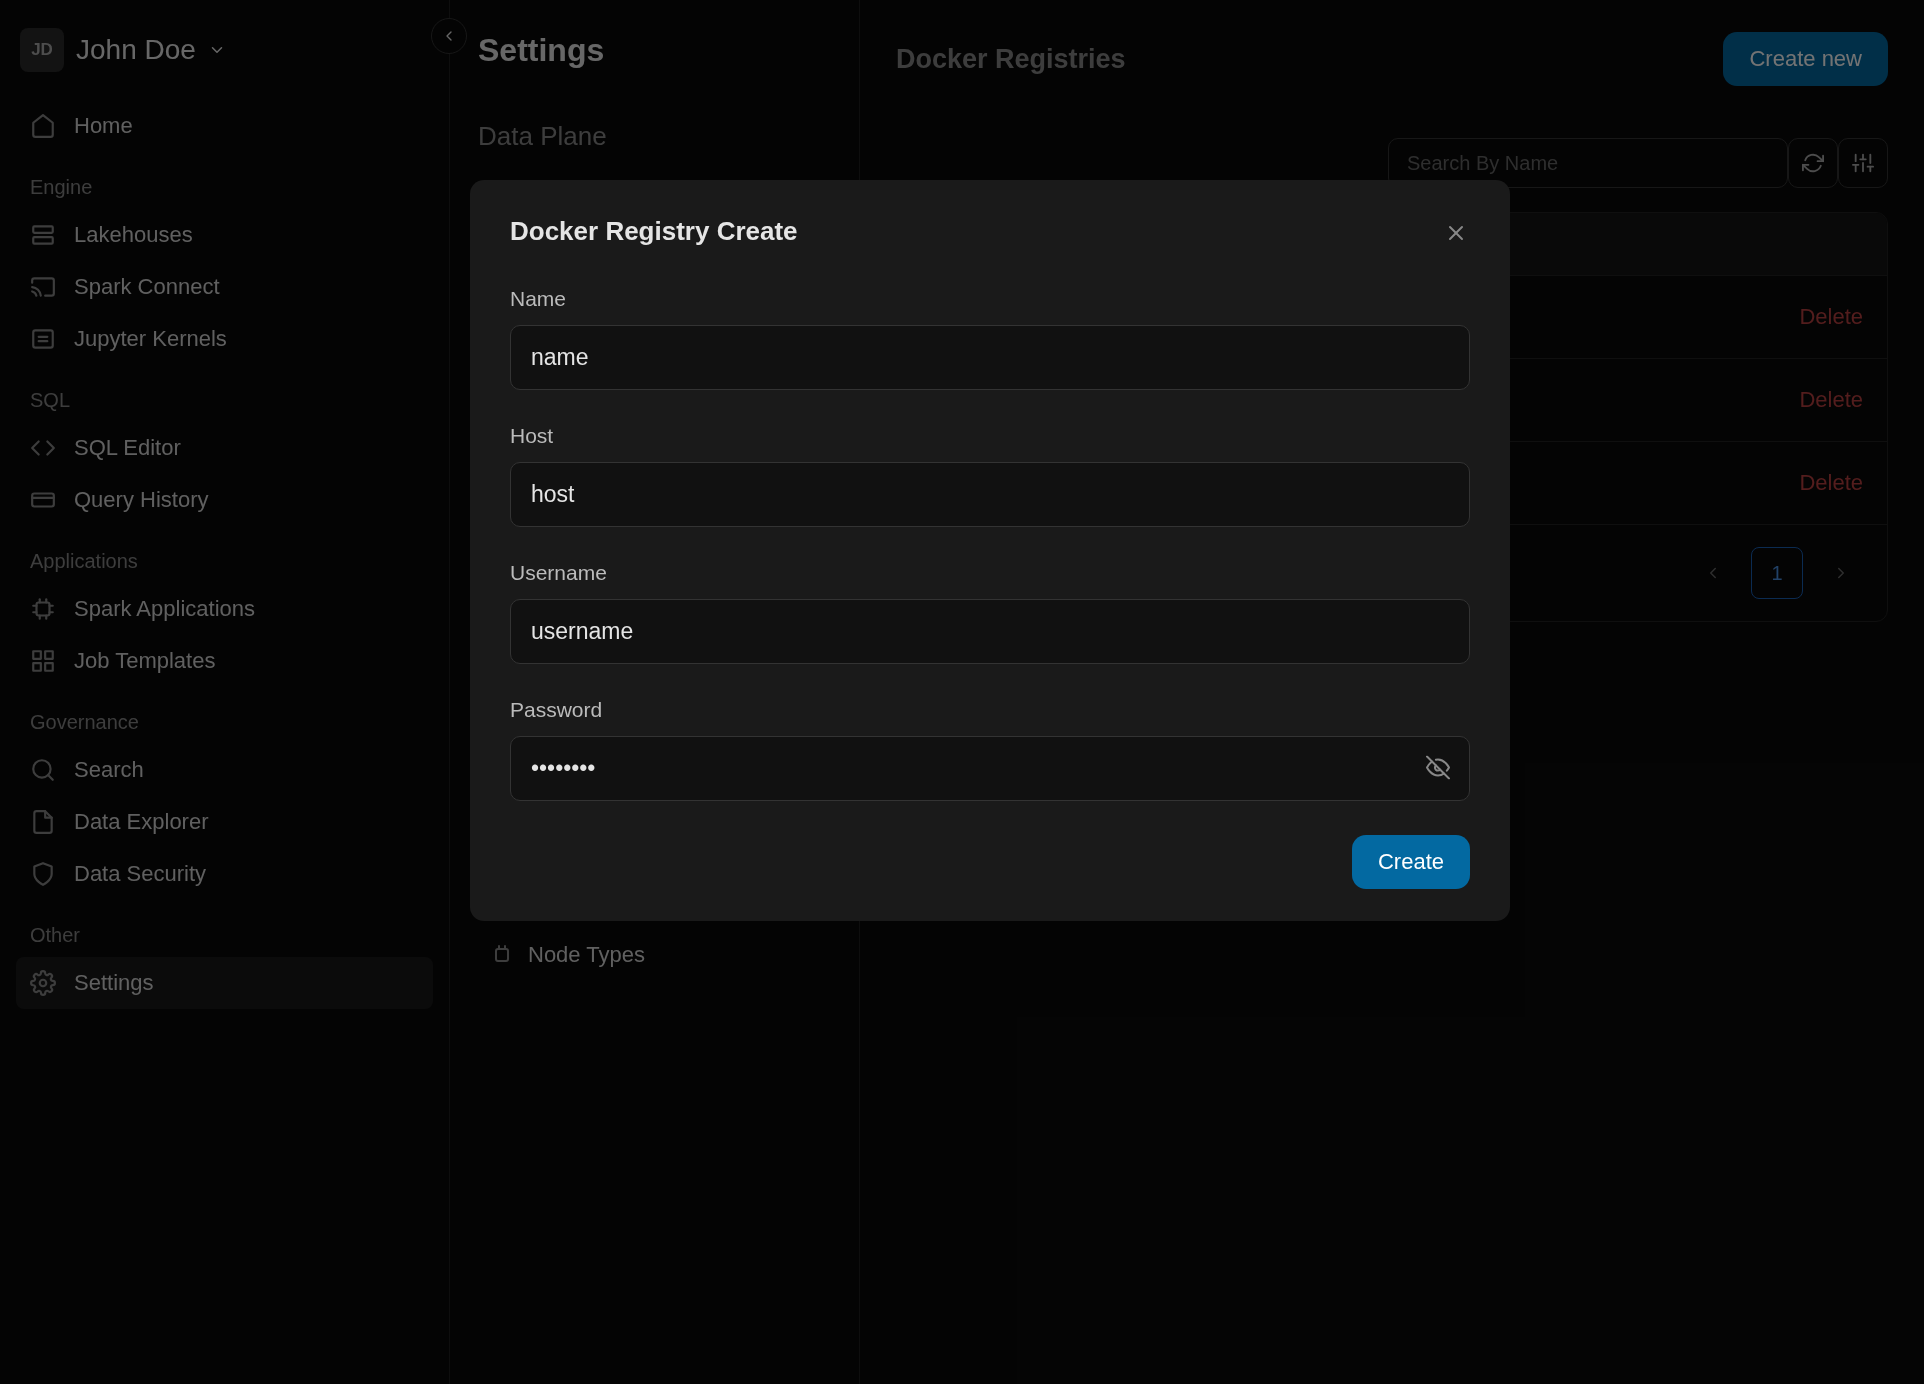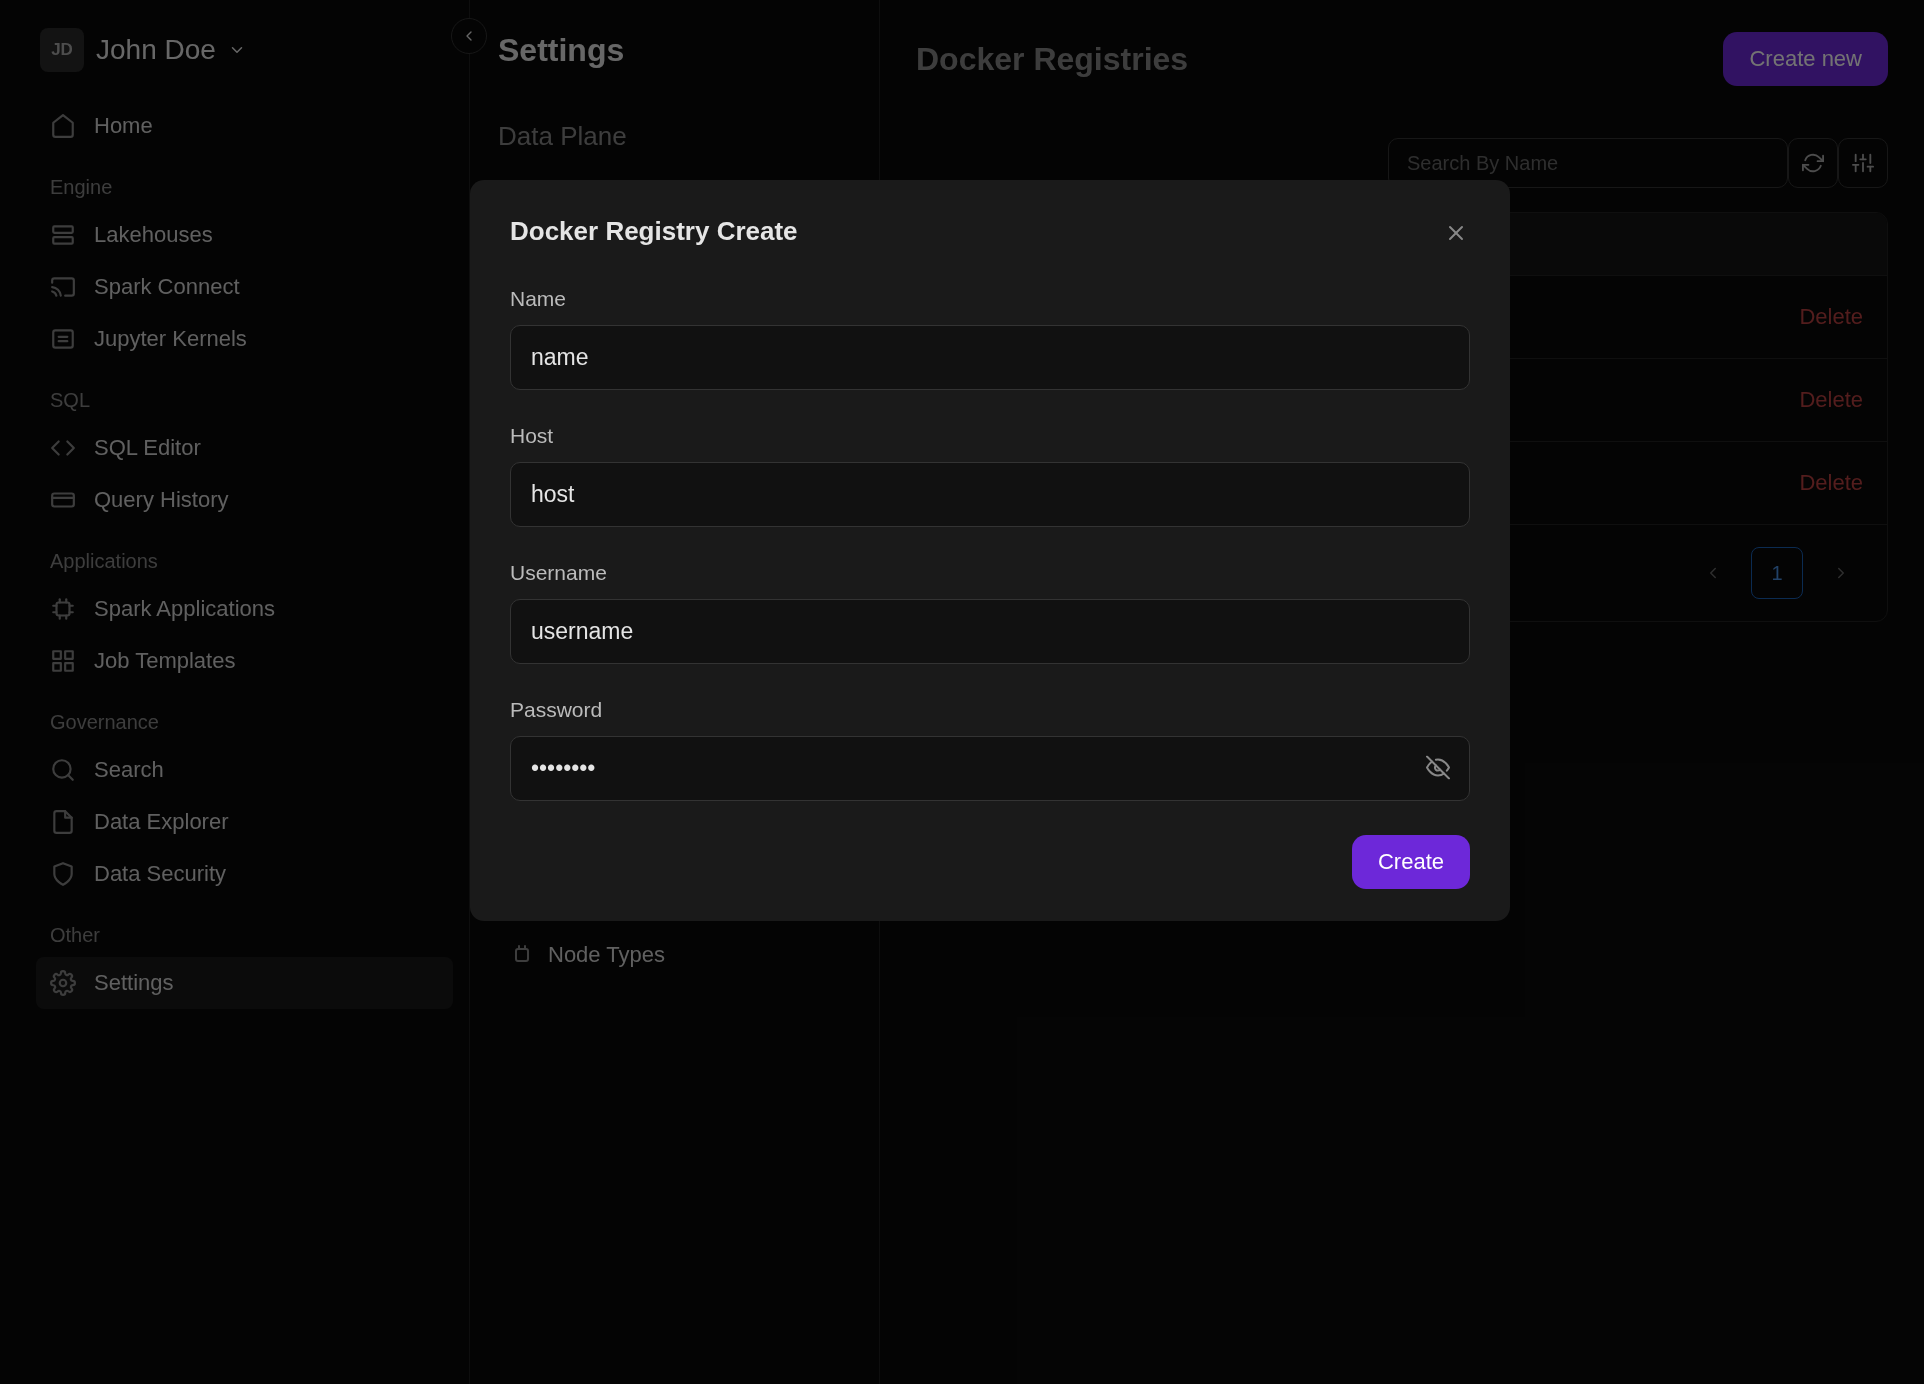--- a/index.html
+++ b/index.html
@@ -13,21 +13,20 @@
       font-family: -apple-system, BlinkMacSystemFont, 'Segoe UI', sans-serif;
       font-size: 14px;
       width: 1924px;
       height: 1384px;
       overflow: hidden;
       position: relative;
     }
     .app {
       display: flex;
       height: 100%;
-      margin-left: 20px;
     }
     
     .sidebar {
       width: 450px;
       background: #0a0a0a;
       border-right: 1px solid #1f1f1f;
       padding: 20px 16px;
       position: relative;
     }
     .collapse-btn {
@@ -141,26 +140,26 @@
       flex: 1;
       padding: 32px 36px;
     }
     .main-header {
       display: flex;
       justify-content: space-between;
       align-items: center;
       margin-bottom: 52px;
     }
     .main-title {
-      font-size: 32px;
+      font-size: 27px;
       font-weight: 600;
       color: #888;
     }
     .btn-primary {
-      background: #6d28d9;
+      background: #0369a1;
       color: #fff;
       border: none;
       padding: 14px 26px;
       font-size: 22px;
       font-weight: 500;
       border-radius: 14px;
       cursor: pointer;
     }
     .toolbar {
       display: flex;

